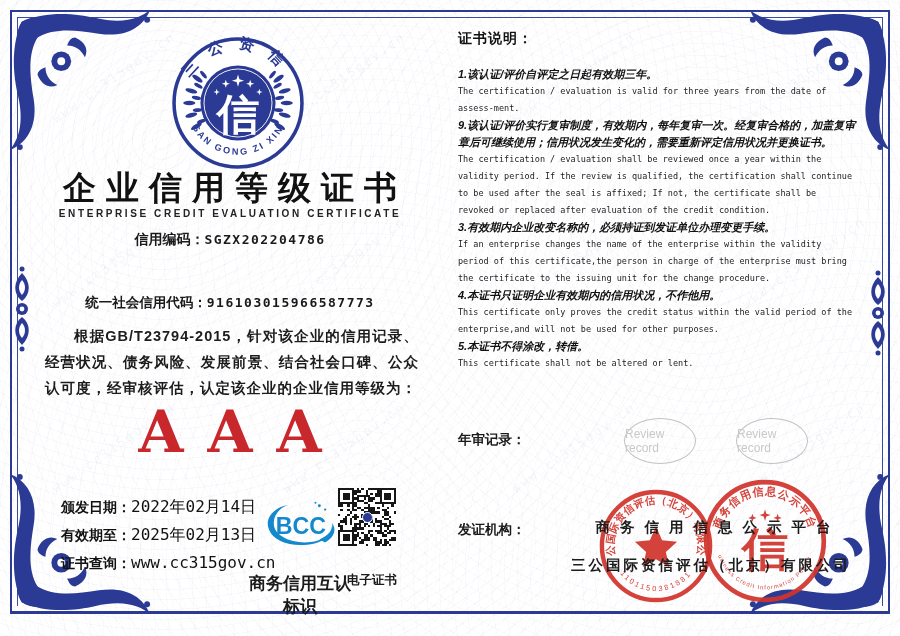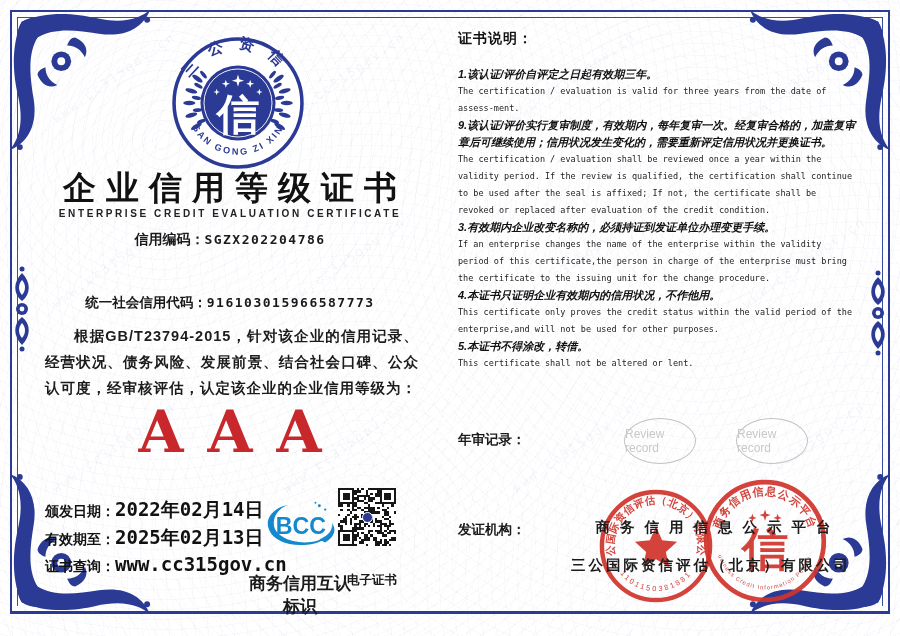--- a/index.html
+++ b/index.html
@@ -48,22 +48,22 @@
   .uscc{top:294px;font-size:13.5px;}
   .code-line .val{font-family:"DejaVu Sans Mono", monospace;font-size:13px;letter-spacing:1.5px;}
   .statement{position:absolute;left:45px;top:323px;width:374px;
     font-size:14.5px;line-height:26px;font-weight:700;letter-spacing:1px;
     text-align:justify;text-indent:2em;color:#1c1c1c;}
   .grade{position:absolute;left:38px;top:398px;width:384px;text-align:center;
     font-family:"DejaVu Serif", serif;font-weight:bold;font-size:58px;
     letter-spacing:24px;text-indent:24px;color:#c8272c;}
   .meta{position:absolute;left:45px;top:497px;}
   .meta .row{height:28px;white-space:nowrap;}
-  .meta .lab{font-size:14px;font-weight:bold;color:#111;}
-  .meta .val{font-size:19px;font-weight:bold;font-family:"DejaVu Sans Mono", monospace;color:#111;}
+  .meta .lab{font-size:14px;font-weight:bold;color:#111;margin-left:16px;}
+  .meta .val{font-size:16px;font-weight:normal;font-family:"DejaVu Sans Mono", monospace;color:#111;}
   .meta .row.url2{padding-left:75px;height:22px;}
   .bcc{position:absolute;left:260px;top:497px;width:80px;height:58px;}
   .bcc-caption{position:absolute;left:244px;top:572px;width:112px;text-align:center;
     font-size:17px;font-weight:bold;}
   .qr{position:absolute;left:338px;top:488px;width:58px;height:58px;
     display:grid;grid-template-columns:repeat(25,1fr);grid-template-rows:repeat(25,1fr);
     background:#fff;}
   .qr i{display:block;}
   .qr i.b{background:#161616;}
   .qr-emblem{position:absolute;left:24px;top:24px;width:11px;height:11px;border-radius:50%;

